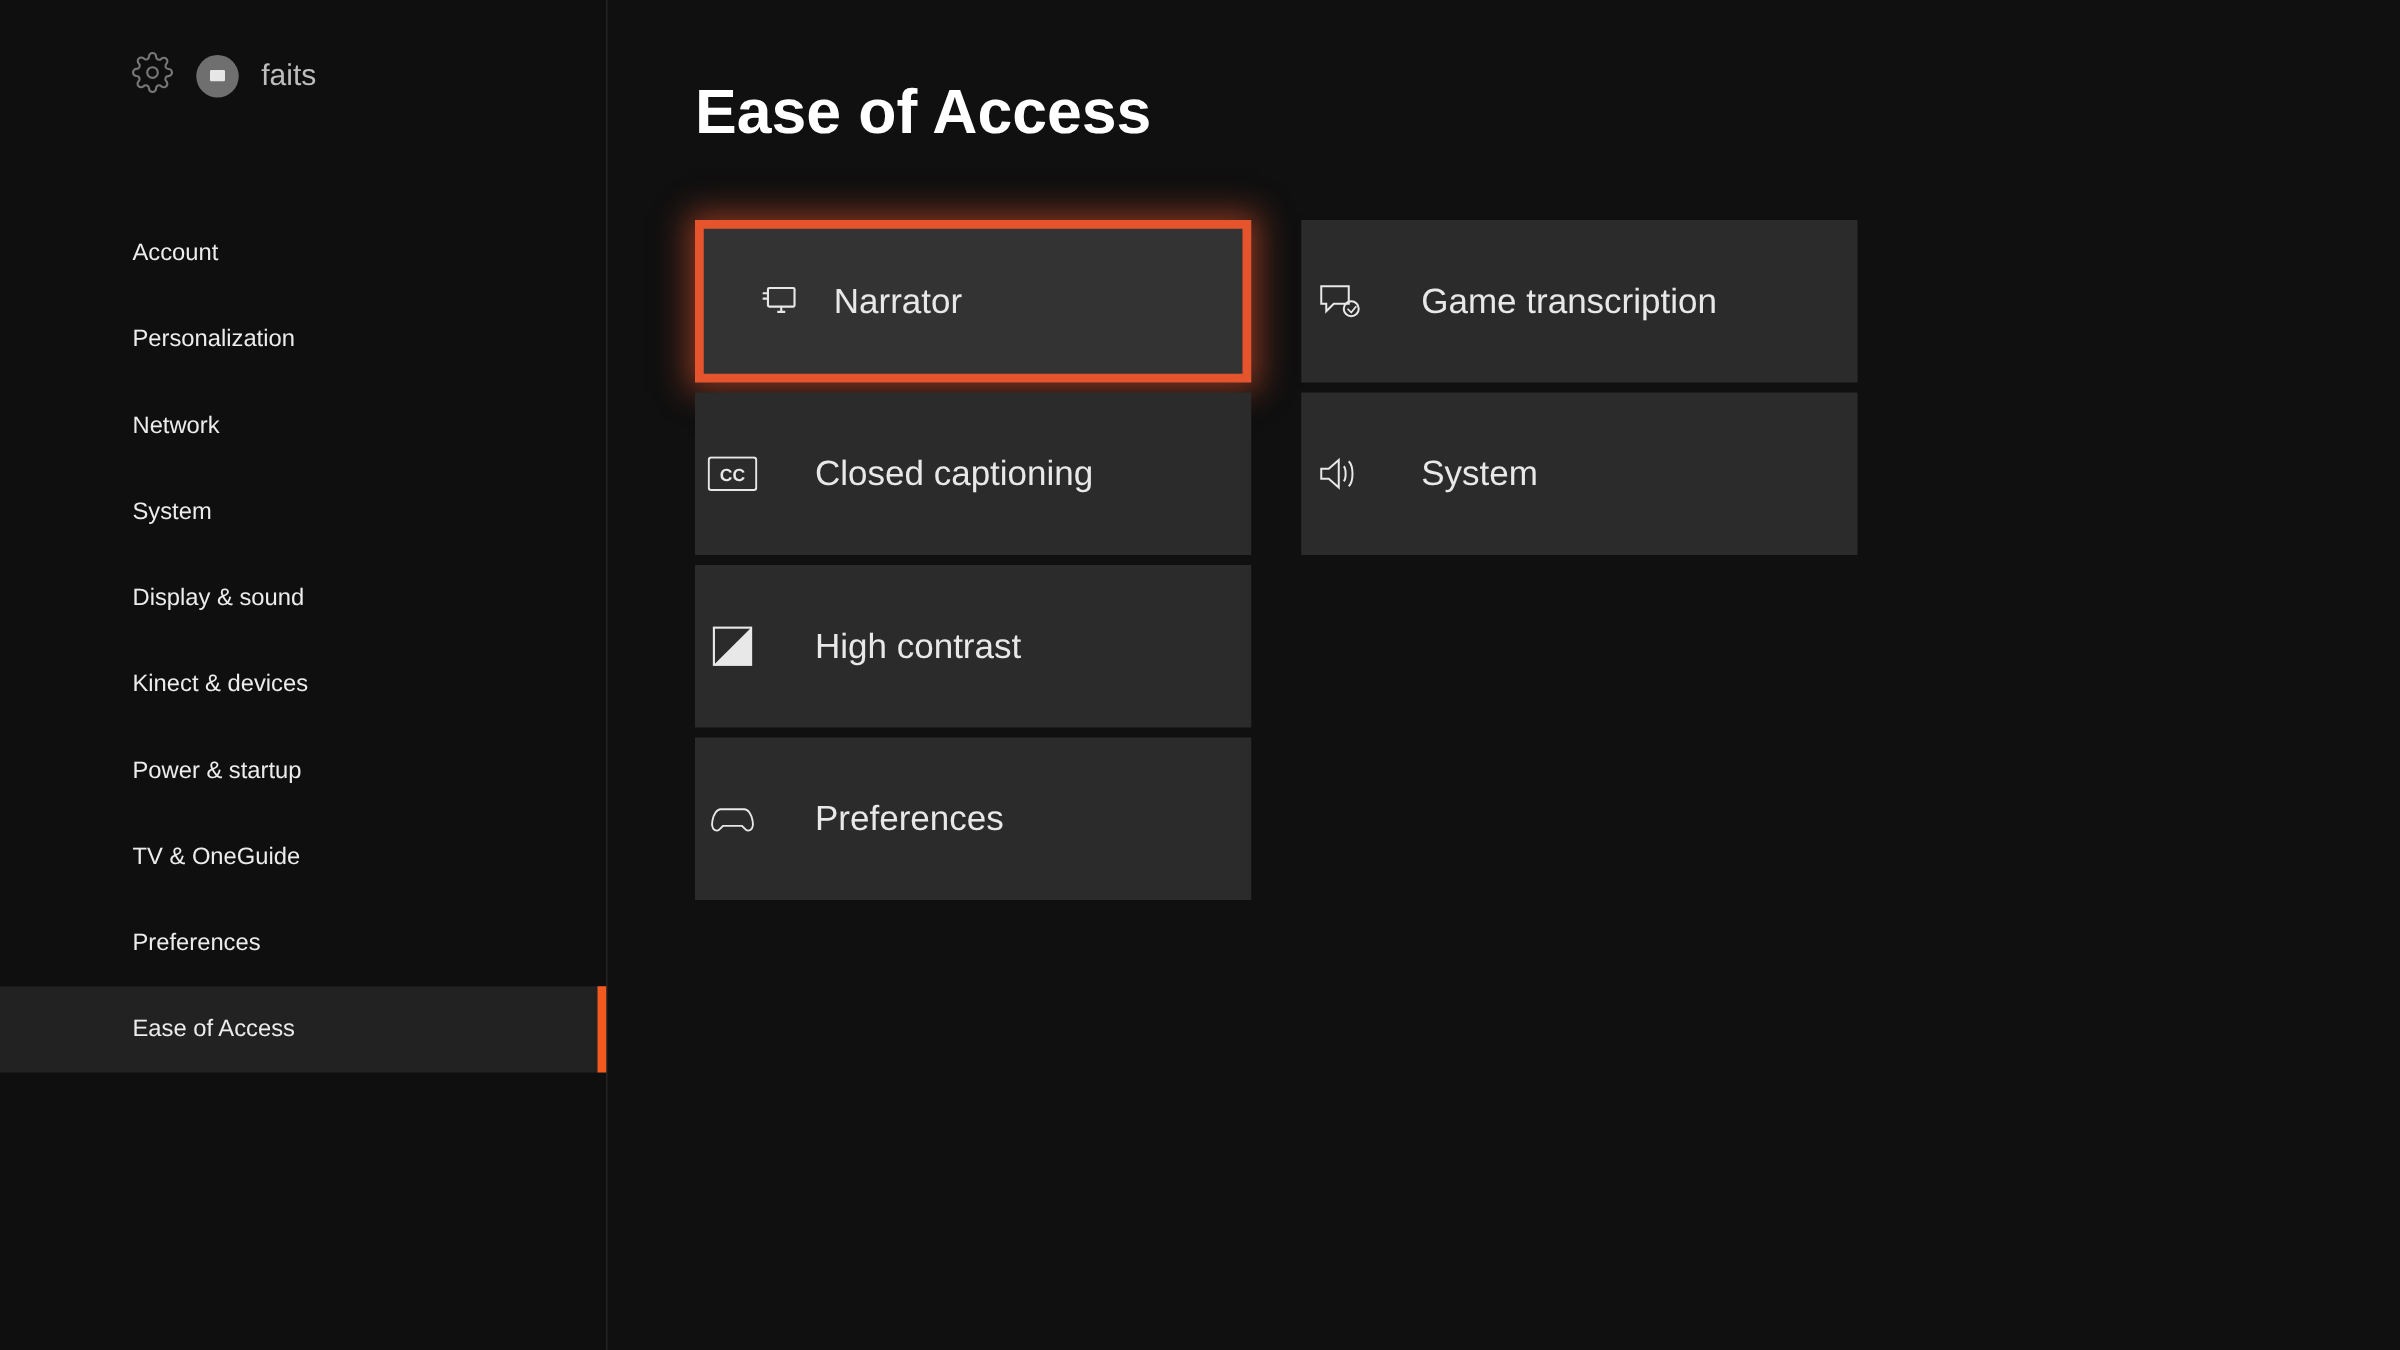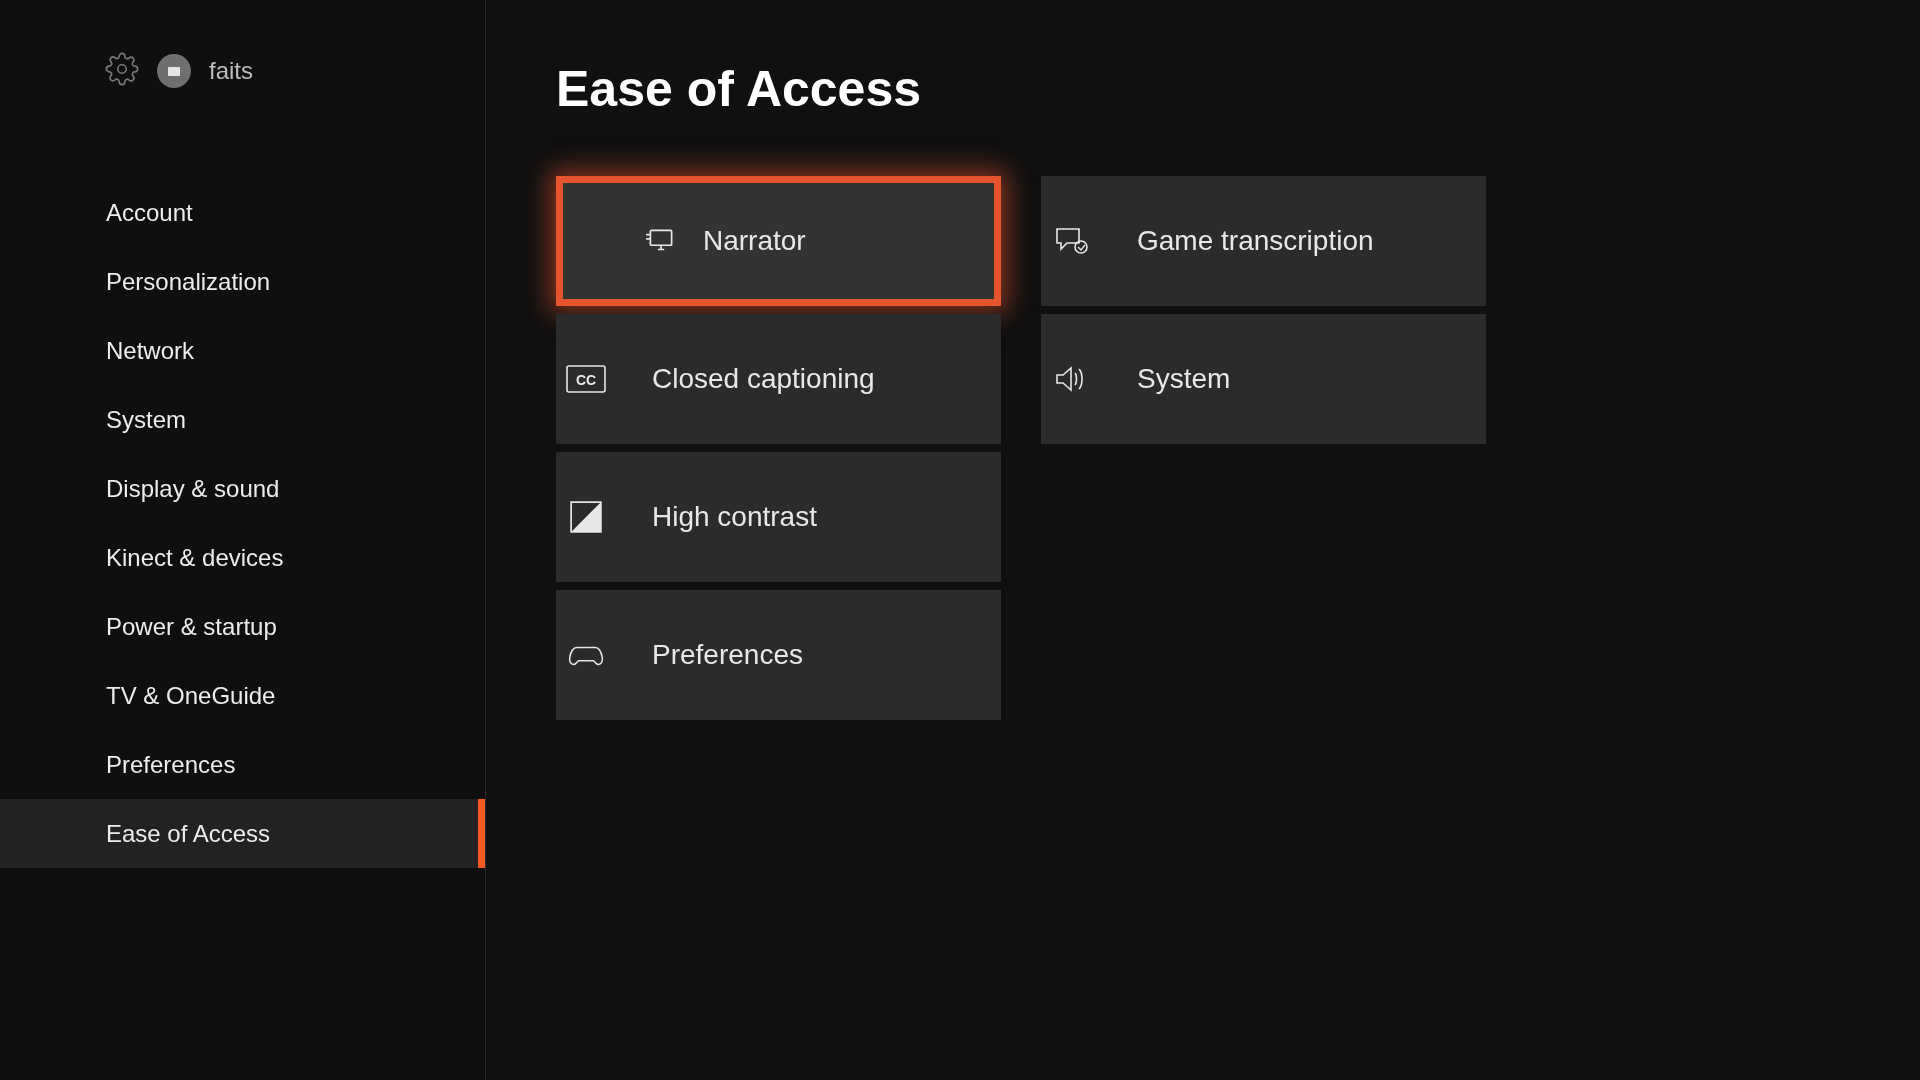--- a/index.html
+++ b/index.html
@@ -5,21 +5,21 @@
   * { margin: 0; padding: 0; box-sizing: border-box; }
   html, body { width: 1920px; height: 1080px; background: #101010; font-family: "Segoe UI", Arial, sans-serif; overflow: hidden; }
   body { transform-origin: top left; }
   .root { display: flex; width: 1920px; height: 1080px; }
   
   .sidebar {
     width: 486px;
     height: 100%;
     background: #0f0f0f;
     border-right: 1px solid #2a2a2a;
-    padding-top: 52px;
+    padding-top: 41px;
   }
   .sidebar-header {
     display: flex;
     align-items: center;
     gap: 18px;
     padding-left: 105px;
     margin-bottom: 88px;
   }
   .gear-icon svg { width: 34px; height: 34px; stroke: #777; fill: none; stroke-width: 1.2; }
   .avatar {
@@ -31,21 +31,21 @@
     width: 12px; height: 9px; background:#e6e6e6; border-radius:1px;
   }
   .profile-name { color: #bdbdbd; font-size: 24px; font-weight: 400; }
   .nav { display: flex; flex-direction: column; }
   .nav-item {
     height: 69px;
     display: flex;
     align-items: center;
     padding-left: 106px;
     color: #ececec;
-    font-size: 24px;
+    font-size: 19px;
     font-weight: 400;
     position: relative;
     cursor: default;
   }
   .nav-item.active {
     background: #222222;
   }
   .nav-item.active::after {
     content: "";
     position: absolute;
@@ -80,21 +80,21 @@
     color: #e8e8e8;
     font-size: 28px;
     position: relative;
   }
   .tile .icon { width: 60px; height: 40px; display:flex; align-items:center; justify-content:center; }
   .tile .icon svg { stroke: #e8e8e8; fill: none; stroke-width: 1.6; }
   .tile.focused {
     background: #333333;
     border: 7px solid #e5542c;
     box-shadow: 0 0 24px 6px rgba(229,84,44,0.55);
-    padding-left: 68px; 
+    padding-left: 32px; 
     gap: 12px;
   }
   .tile.focused .icon { margin-left: 0; }
 </style>
 </head>
 <body>
 
 <div class="root">
 
   <div class="sidebar">

